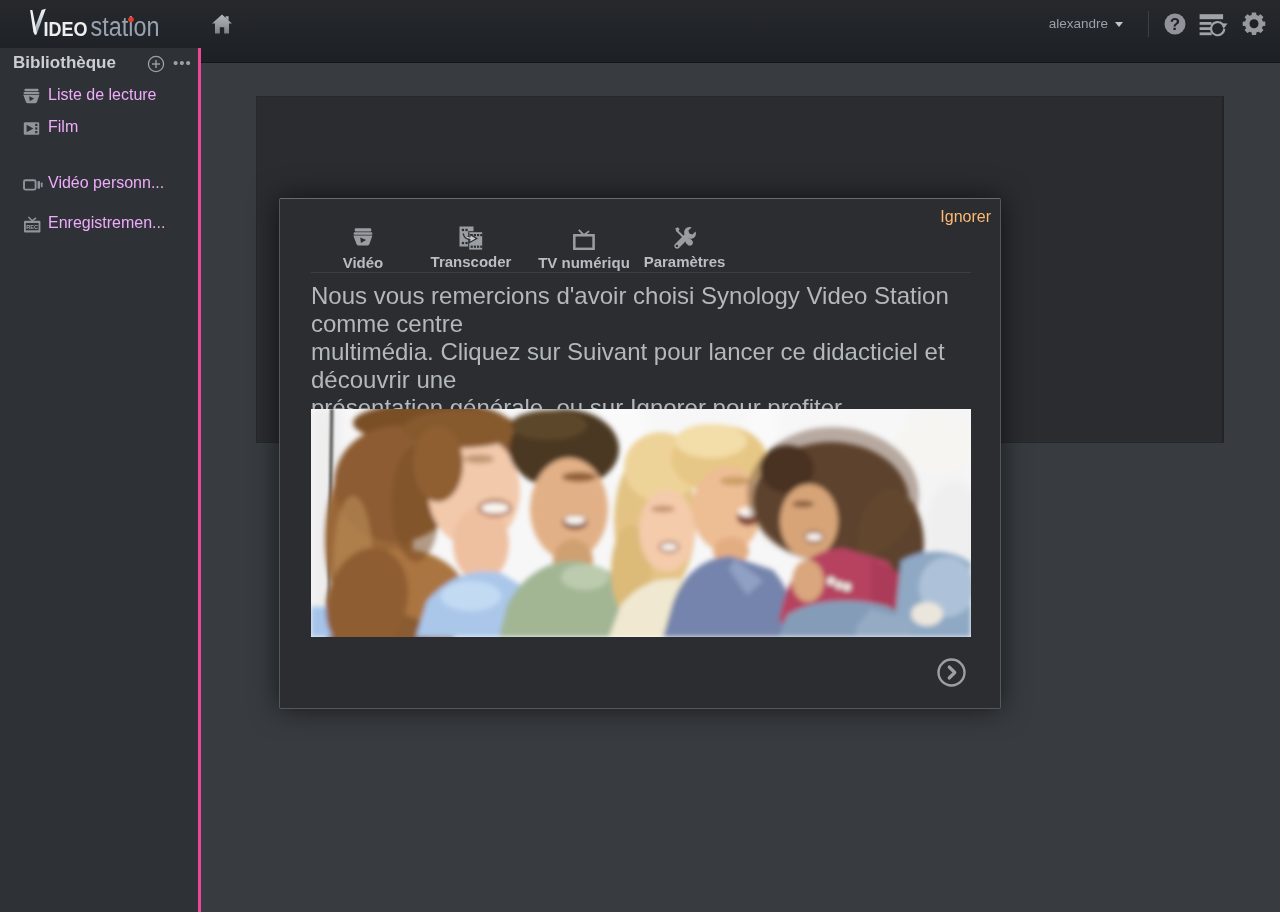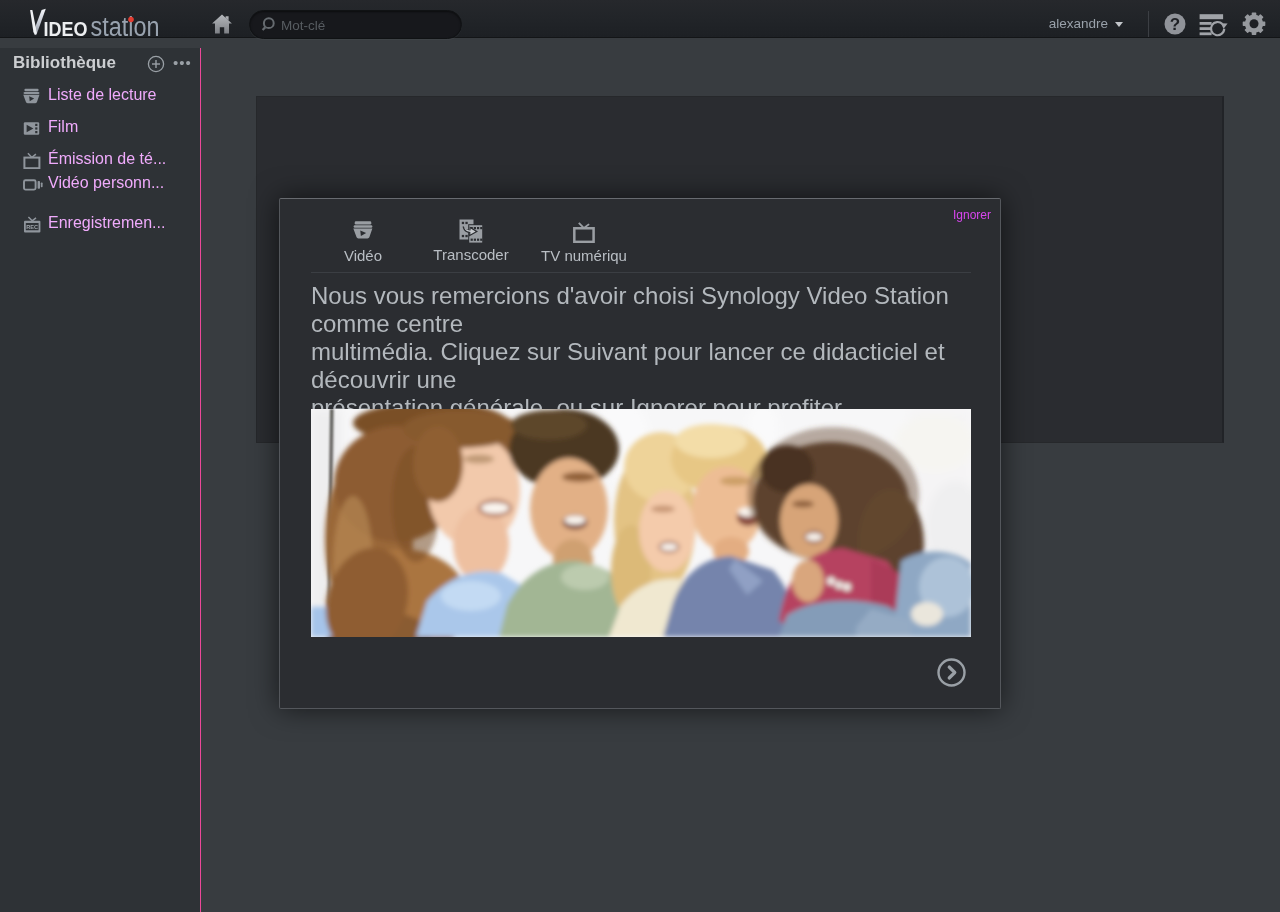--- a/index.html
+++ b/index.html
@@ -1,47 +1,47 @@
 <!DOCTYPE html>
 <html><head>
 <meta charset="utf-8">
 <style>
   * { margin:0; padding:0; box-sizing:border-box; }
   html,body { width:1280px; height:912px; overflow:hidden; background:#383c40; font-family:"Liberation Sans", sans-serif; }
-  #topbar { position:absolute; left:0; top:0; width:1280px; height:38px;
+  #topbar { position:absolute; left:0; top:0; width:1280px; height:63px;
     background:linear-gradient(#26282c 0%, #212428 55%, #1d2024 100%);
     border-bottom:1px solid #131517; }
   #logo { position:absolute; left:30px; top:0; }
   #home { position:absolute; left:211px; top:13px; }
   #search { position:absolute; left:249px; top:10px; width:213px; height:29px;
     border-radius:15px; background:#17181c; border:1px solid #101214; box-shadow:inset 0 1px 2px rgba(0,0,0,0.5), 0 1px 0 rgba(255,255,255,0.04); }
   #search .mag { position:absolute; left:11px; top:6px; }
   #search .ph { position:absolute; left:31px; top:7px; font-size:13.5px; color:#575c61; }
   #user { position:absolute; right:157px; top:0; height:48px; line-height:48px;
     font-size:13.5px; color:#99a1aa;text-align:right; }
   #user .caret { display:inline-block; margin-left:7px; width:0; height:0;
     border-left:4.5px solid transparent; border-right:4.5px solid transparent;
     border-top:5px solid #c3c6ca; vertical-align:middle; }
   #hdiv { position:absolute; left:1148px; top:11px; width:1px; height:26px; background:#3c3f44; }
   .hicon { position:absolute; top:0; }
   #sidebar { position:absolute; left:0; top:48px; width:201px; height:864px;
-    background:#2e3236; border-right:1px solid #ec4899; }
+    background:#2e3236; border-right:3px solid #ec4899; }
   #sb-title { position:absolute; left:13px; top:5px; font-size:17px; font-weight:bold; color:#ccced1; }
   #sb-plus { position:absolute; left:147px; top:7px; }
   #sb-dots { position:absolute; left:173px; top:6px; font-size:15px; color:#9aa0a6; letter-spacing:1px; }
   .sb-item { position:absolute; left:0; width:201px; height:32px; }
   .sb-item .ic { position:absolute; left:23px; top:8px; }
   .sb-item .tx { position:absolute; left:48px; top:6px; font-size:16px; color:#f0abfc; white-space:nowrap; }
   #panel { position:absolute; left:256px; top:96px; width:968px; height:347px;
     background:#2a2c30; border:1px solid #26282b; border-right:2px solid #212327; }
   #modal { position:absolute; left:279px; top:198px; width:722px; height:511px;
     background:#2b2d31; border:1px solid #54575c; border-top-color:#686b70;
     border-radius:2px; box-shadow:0 0 28px rgba(0,0,0,0.6); }
-  #ignorer { position:absolute; right:9px; top:9px; font-size:12px; color:#d946ef; }
-  .tab { position:absolute; top:1px; text-align:center; }
+  #ignorer { position:absolute; right:9px; top:9px; font-size:16px; color:#fdba74; }
+  .tab { position:absolute; top:8px; text-align:center;font-weight:bold; }
   .tab svg { display:block; margin:0 auto; }
   .tab .lbl { font-size:15px; color:#b9bec4; }
   #tabline { position:absolute; left:31px; top:73px; width:660px; height:1px; background:#3b3e43; }
   #para { position:absolute; left:31px; top:83px; width:680px; font-size:24px;
     line-height:28px; color:#b3b8bd; }
   #photo { position:absolute; left:31px; top:210px; width:660px; height:228px; }
   #nextbtn { position:absolute; left:657px; top:459px; width:29px; height:29px; }
 </style>
 </head>
 <body>
@@ -62,27 +62,20 @@
   </svg>
   <svg id="home" width="22" height="22" viewBox="0 0 21 21">
     <defs>
         <linearGradient id="hg" x1="0" y1="0" x2="0" y2="1">
       <stop offset="0" stop-color="#b4b7bb"></stop>
           <stop offset="1" stop-color="#7e8186"></stop>
     </linearGradient>
       </defs>
     <path d="M10.5 1.5 L20 10 L17.2 10 L17.2 19.5 L12.6 19.5 L12.6 13.5 L8.4 13.5 L8.4 19.5 L3.8 19.5 L3.8 10 L1 10 Z M14 3 L16.8 3 L16.8 7 L14 4.6 Z" fill="url(#hg)"></path>
   </svg>
-  <div id="search">
-    <svg class="mag" width="18" height="18" viewBox="0 0 18 18" style="left:9px; top:5px;">
-      <circle cx="9.8" cy="7.2" r="4.9" fill="none" stroke="#666b70" stroke-width="2"></circle>
-      <line x1="6.2" y1="11.4" x2="3.6" y2="14" stroke="#666b70" stroke-width="2.2"></line>
-    </svg>
-    <div class="ph">Mot-clé</div>
-  </div>
   <div id="user">alexandre<span class="caret"></span></div>
   <div id="hdiv"></div>
   <svg class="hicon" style="left:1163px; top:12px;" width="24" height="24" viewBox="0 0 24 24">
     <circle cx="12" cy="12" r="10.5" fill="#909399"></circle>
     <text x="12" y="18" text-anchor="middle" font-size="17" font-weight="bold" fill="#1e2024" font-family="Liberation Sans">?</text>
   </svg>
   <svg class="hicon" style="left:1197px; top:10px;" width="34" height="30" viewBox="0 0 34 30">
     <rect x="2.6" y="4.2" width="23.5" height="5" fill="#a0a3a8"></rect>
     <rect x="2.6" y="12" width="12" height="2.8" fill="#a0a3a8"></rect>
     <rect x="2.6" y="17.2" width="12" height="2.8" fill="#a0a3a8"></rect>
@@ -130,27 +123,20 @@
     <svg class="ic" width="17" height="17" viewBox="0 0 17 17">
       <rect x="0.8" y="2.2" width="15.4" height="12.6" rx="1.2" fill="#8f959c"></rect>
       <g fill="#2e3236">
         <rect x="12.2" y="3.8" width="2.2" height="2.2"></rect>
           <rect x="12.2" y="7.4" width="2.2" height="2.2"></rect>
           <rect x="12.2" y="11" width="2.2" height="2.2"></rect>
       </g>
       <path d="M3.6 4.7 L3.6 12.3 L10.4 8.5 Z" fill="#2e3236"></path>
     </svg>
     <div class="tx">Film</div>
-  </div>
-  <div class="sb-item" style="top:96px;">
-    <svg class="ic" width="18" height="17" viewBox="0 0 18 17">
-      <rect x="1.4" y="5.6" width="15" height="10.6" fill="none" stroke="#8f959c" stroke-width="2"></rect>
-      <path d="M4.9 1.2 L8.9 5.4 M12.9 2.2 L8.9 5.4" fill="none" stroke="#8f959c" stroke-width="1.5"></path>
-    </svg>
-    <div class="tx">Émission de té...</div>
   </div>
   <div class="sb-item" style="top:120px;">
     <svg class="ic" width="20" height="17" viewBox="0 0 20 17">
         <g fill="#8f959c">
       <rect x="1" y="4.2" width="11.6" height="9.4" rx="1.5" fill="none" stroke="#8f959c" stroke-width="1.9"></rect>
       <rect x="14.6" y="5" width="2.4" height="7.8" rx="0.8"></rect>
       <rect x="17.8" y="6.6" width="1.8" height="4.6" rx="0.7"></rect>
     </g>
       </svg>
     <div class="tx">Vidéo personn...</div>
@@ -212,20 +198,34 @@
   </div>
   <div class="tab" style="left:258px; width:92px;">
     <div style="height:22px; margin-top:21px;">
     <svg width="23" height="22" viewBox="0 0 21 20">
       <rect x="1.2" y="6.6" width="17.6" height="12.4" fill="none" stroke="#9a9ea3" stroke-width="2.3"></rect>
       <path d="M5.3 1.6 L10 6.4 M14.7 2.8 L10 6.4" fill="none" stroke="#9a9ea3" stroke-width="1.7"></path>
     </svg>
       </div>
     <div class="lbl" style="margin-top:4px;">TV numériqu</div>
   </div>
+  <div class="tab" style="left:362px; width:85px;">
+    <div style="height:24px; margin-top:19px;">
+    <svg width="23" height="23" viewBox="0 0 23 23">
+          <g fill="#9a9ea3">
+      <path d="M2.1 18 L11.5 8.6 C10.6 6 11.4 3.4 13.4 2 C15 0.9 17 0.7 18.6 1.5 L15.4 4.6 L16.4 7.6 L19.4 8.6 L22.5 5.4 C23.3 7.1 23 9.1 21.9 10.7 C20.5 12.6 18 13.4 15.4 12.5 L6 21.9 C4.9 23 3.2 23 2.1 21.9 C1 20.8 1 19.1 2.1 18 Z"></path>
+      <circle cx="3.9" cy="19.9" r="1.2" fill="#2b2d31"></circle>
+      <path d="M2.2 2.6 L4.8 1.2 L6.6 3 L5.2 5.6 L3.4 5.2 Z"></path>
+      <rect x="4.3" y="3.6" width="12" height="1.9" transform="rotate(45 4.3 3.6)"></rect>
+      <ellipse cx="16.2" cy="16" rx="4" ry="3.1" transform="rotate(45 16.2 16)"></ellipse>
+    </g>
+        </svg>
+      </div>
+    <div class="lbl" style="margin-top:3px;">Paramètres</div>
+  </div>
   <div id="tabline"></div>
   <div id="para">Nous vous remercions d'avoir choisi Synology Video Station comme centre<br>multimédia. Cliquez sur Suivant pour lancer ce didacticiel et découvrir une<br>présentation générale, ou sur Ignorer pour profiter immédiatement de votre<br>collection de vidéos.</div>
   <svg id="photo" width="660" height="228" viewBox="0 0 660 228">
     <defs>
       <filter id="b5" x="-20%" y="-20%" width="140%" height="140%">
           <feGaussianBlur stdDeviation="5"></feGaussianBlur>
         </filter>
       <filter id="b3" x="-30%" y="-30%" width="160%" height="160%">
           <feGaussianBlur stdDeviation="2.6"></feGaussianBlur>
         </filter>

